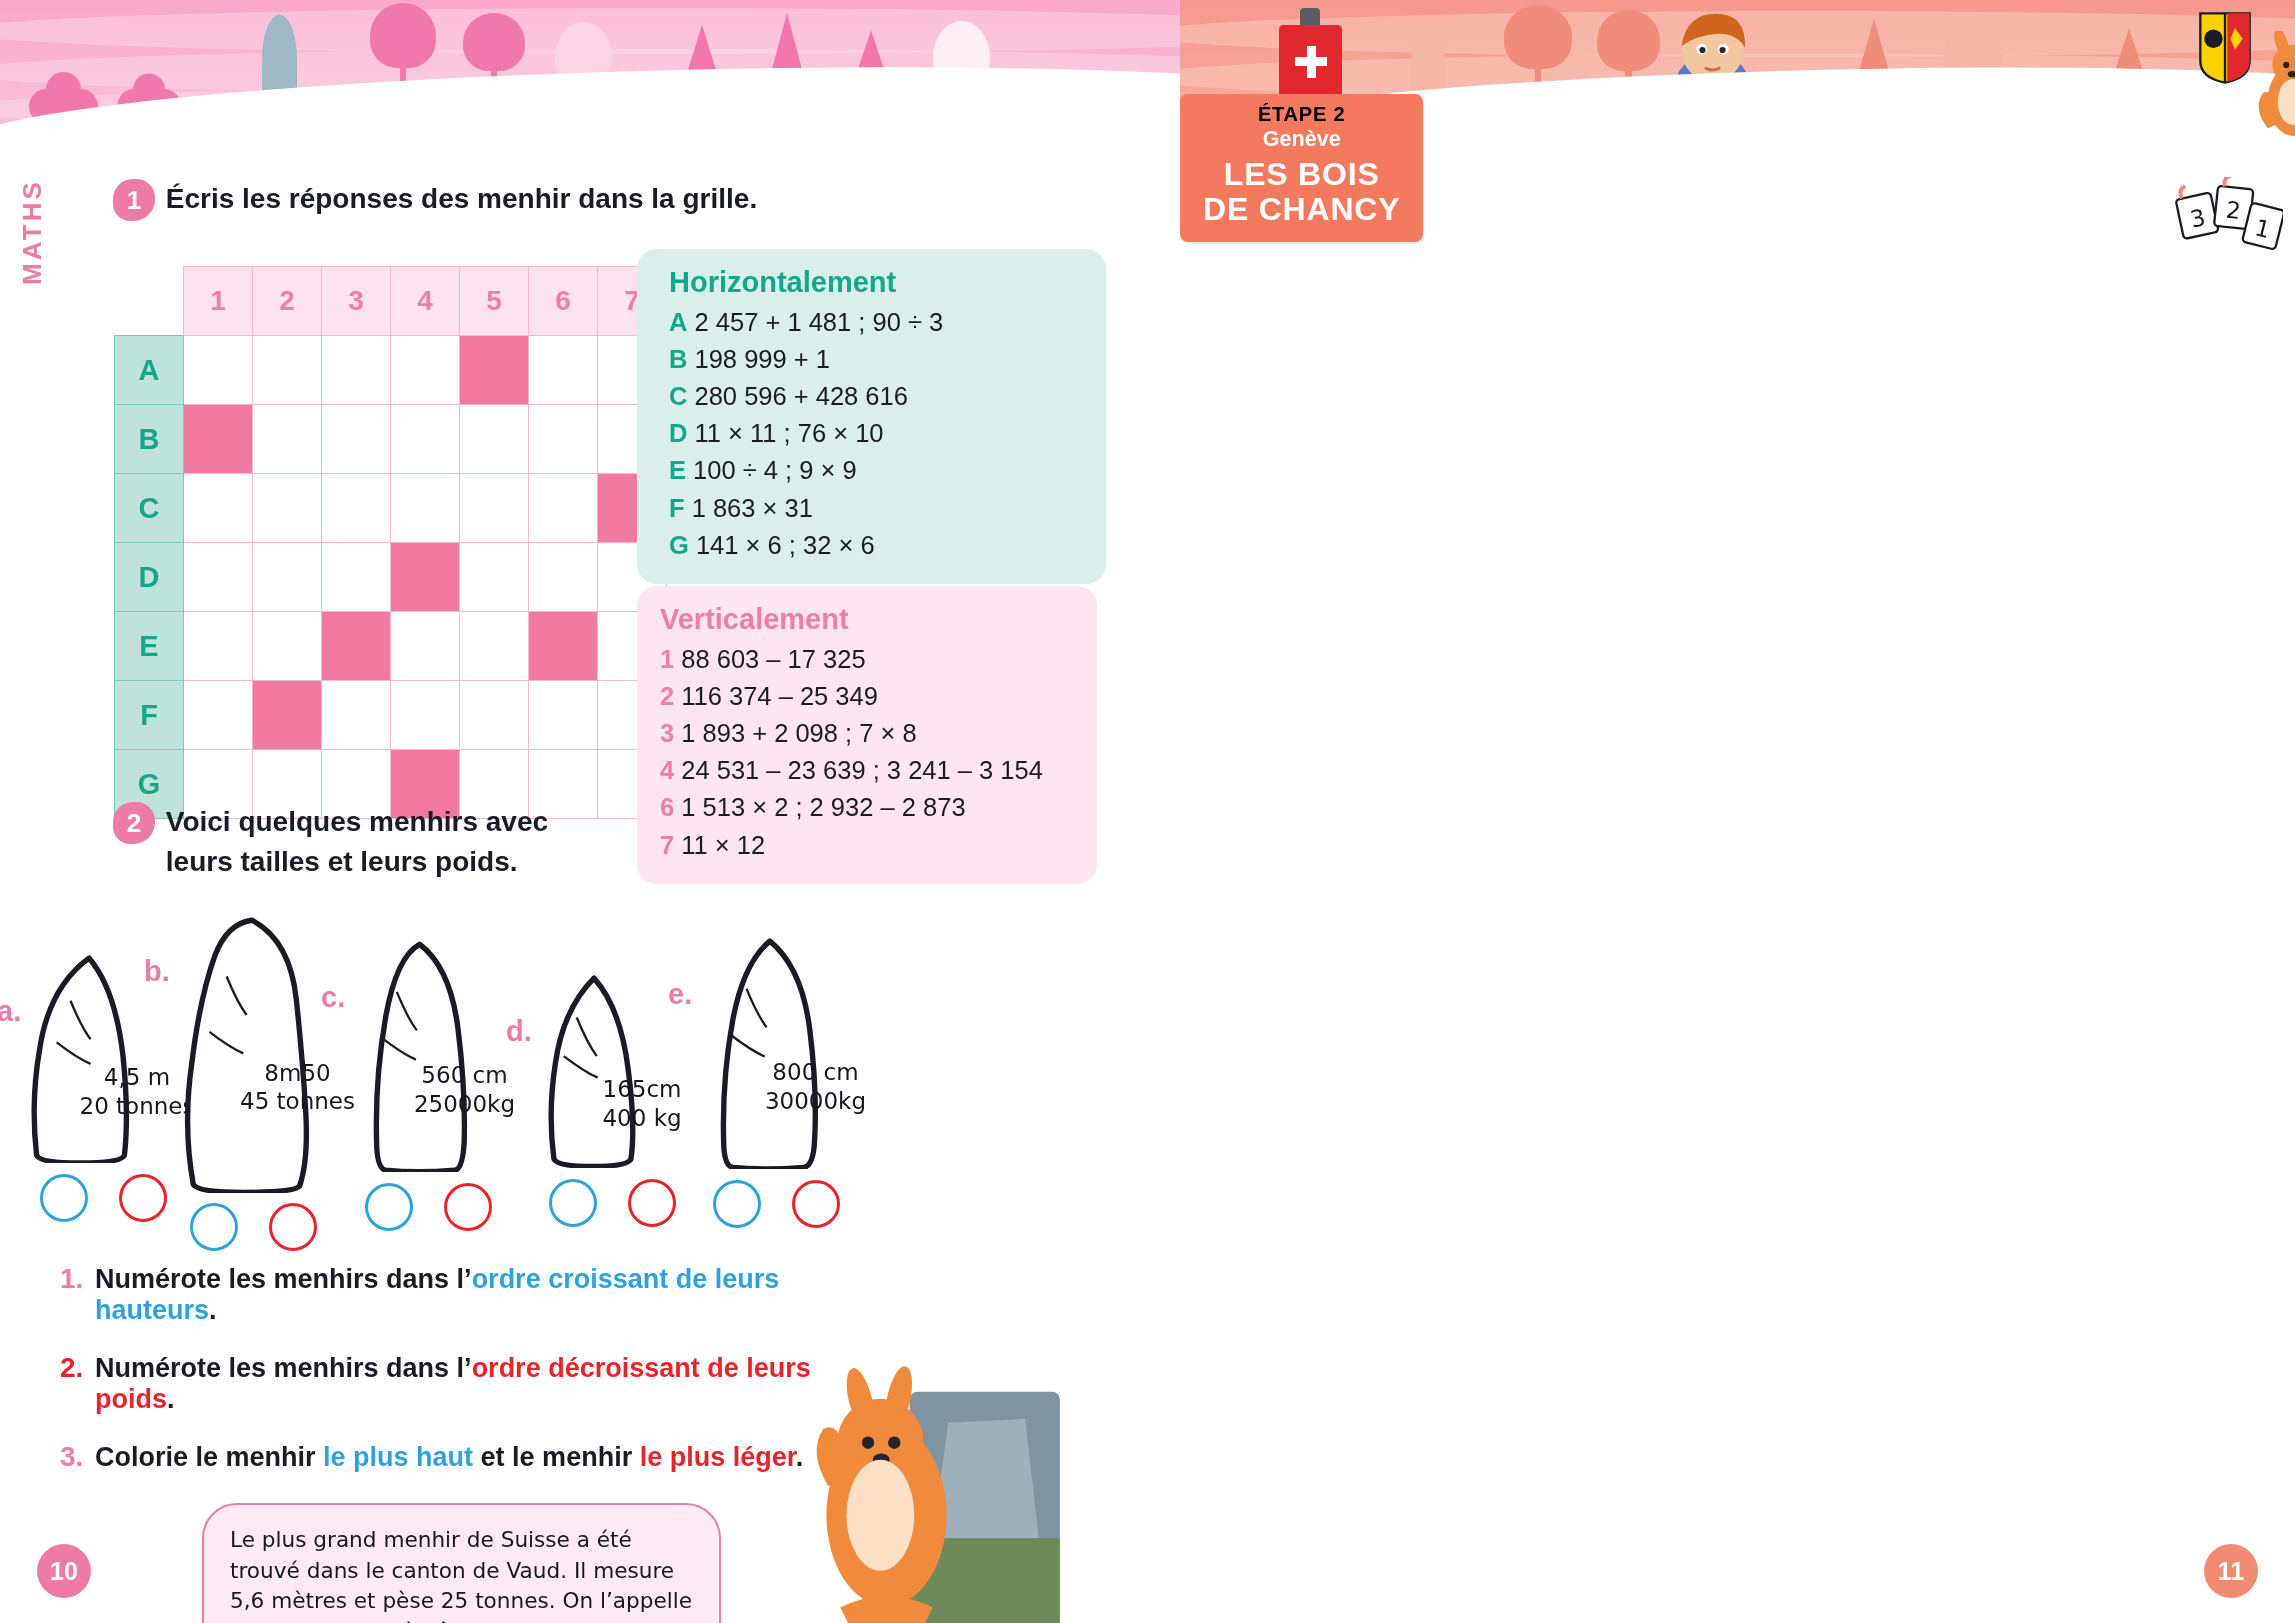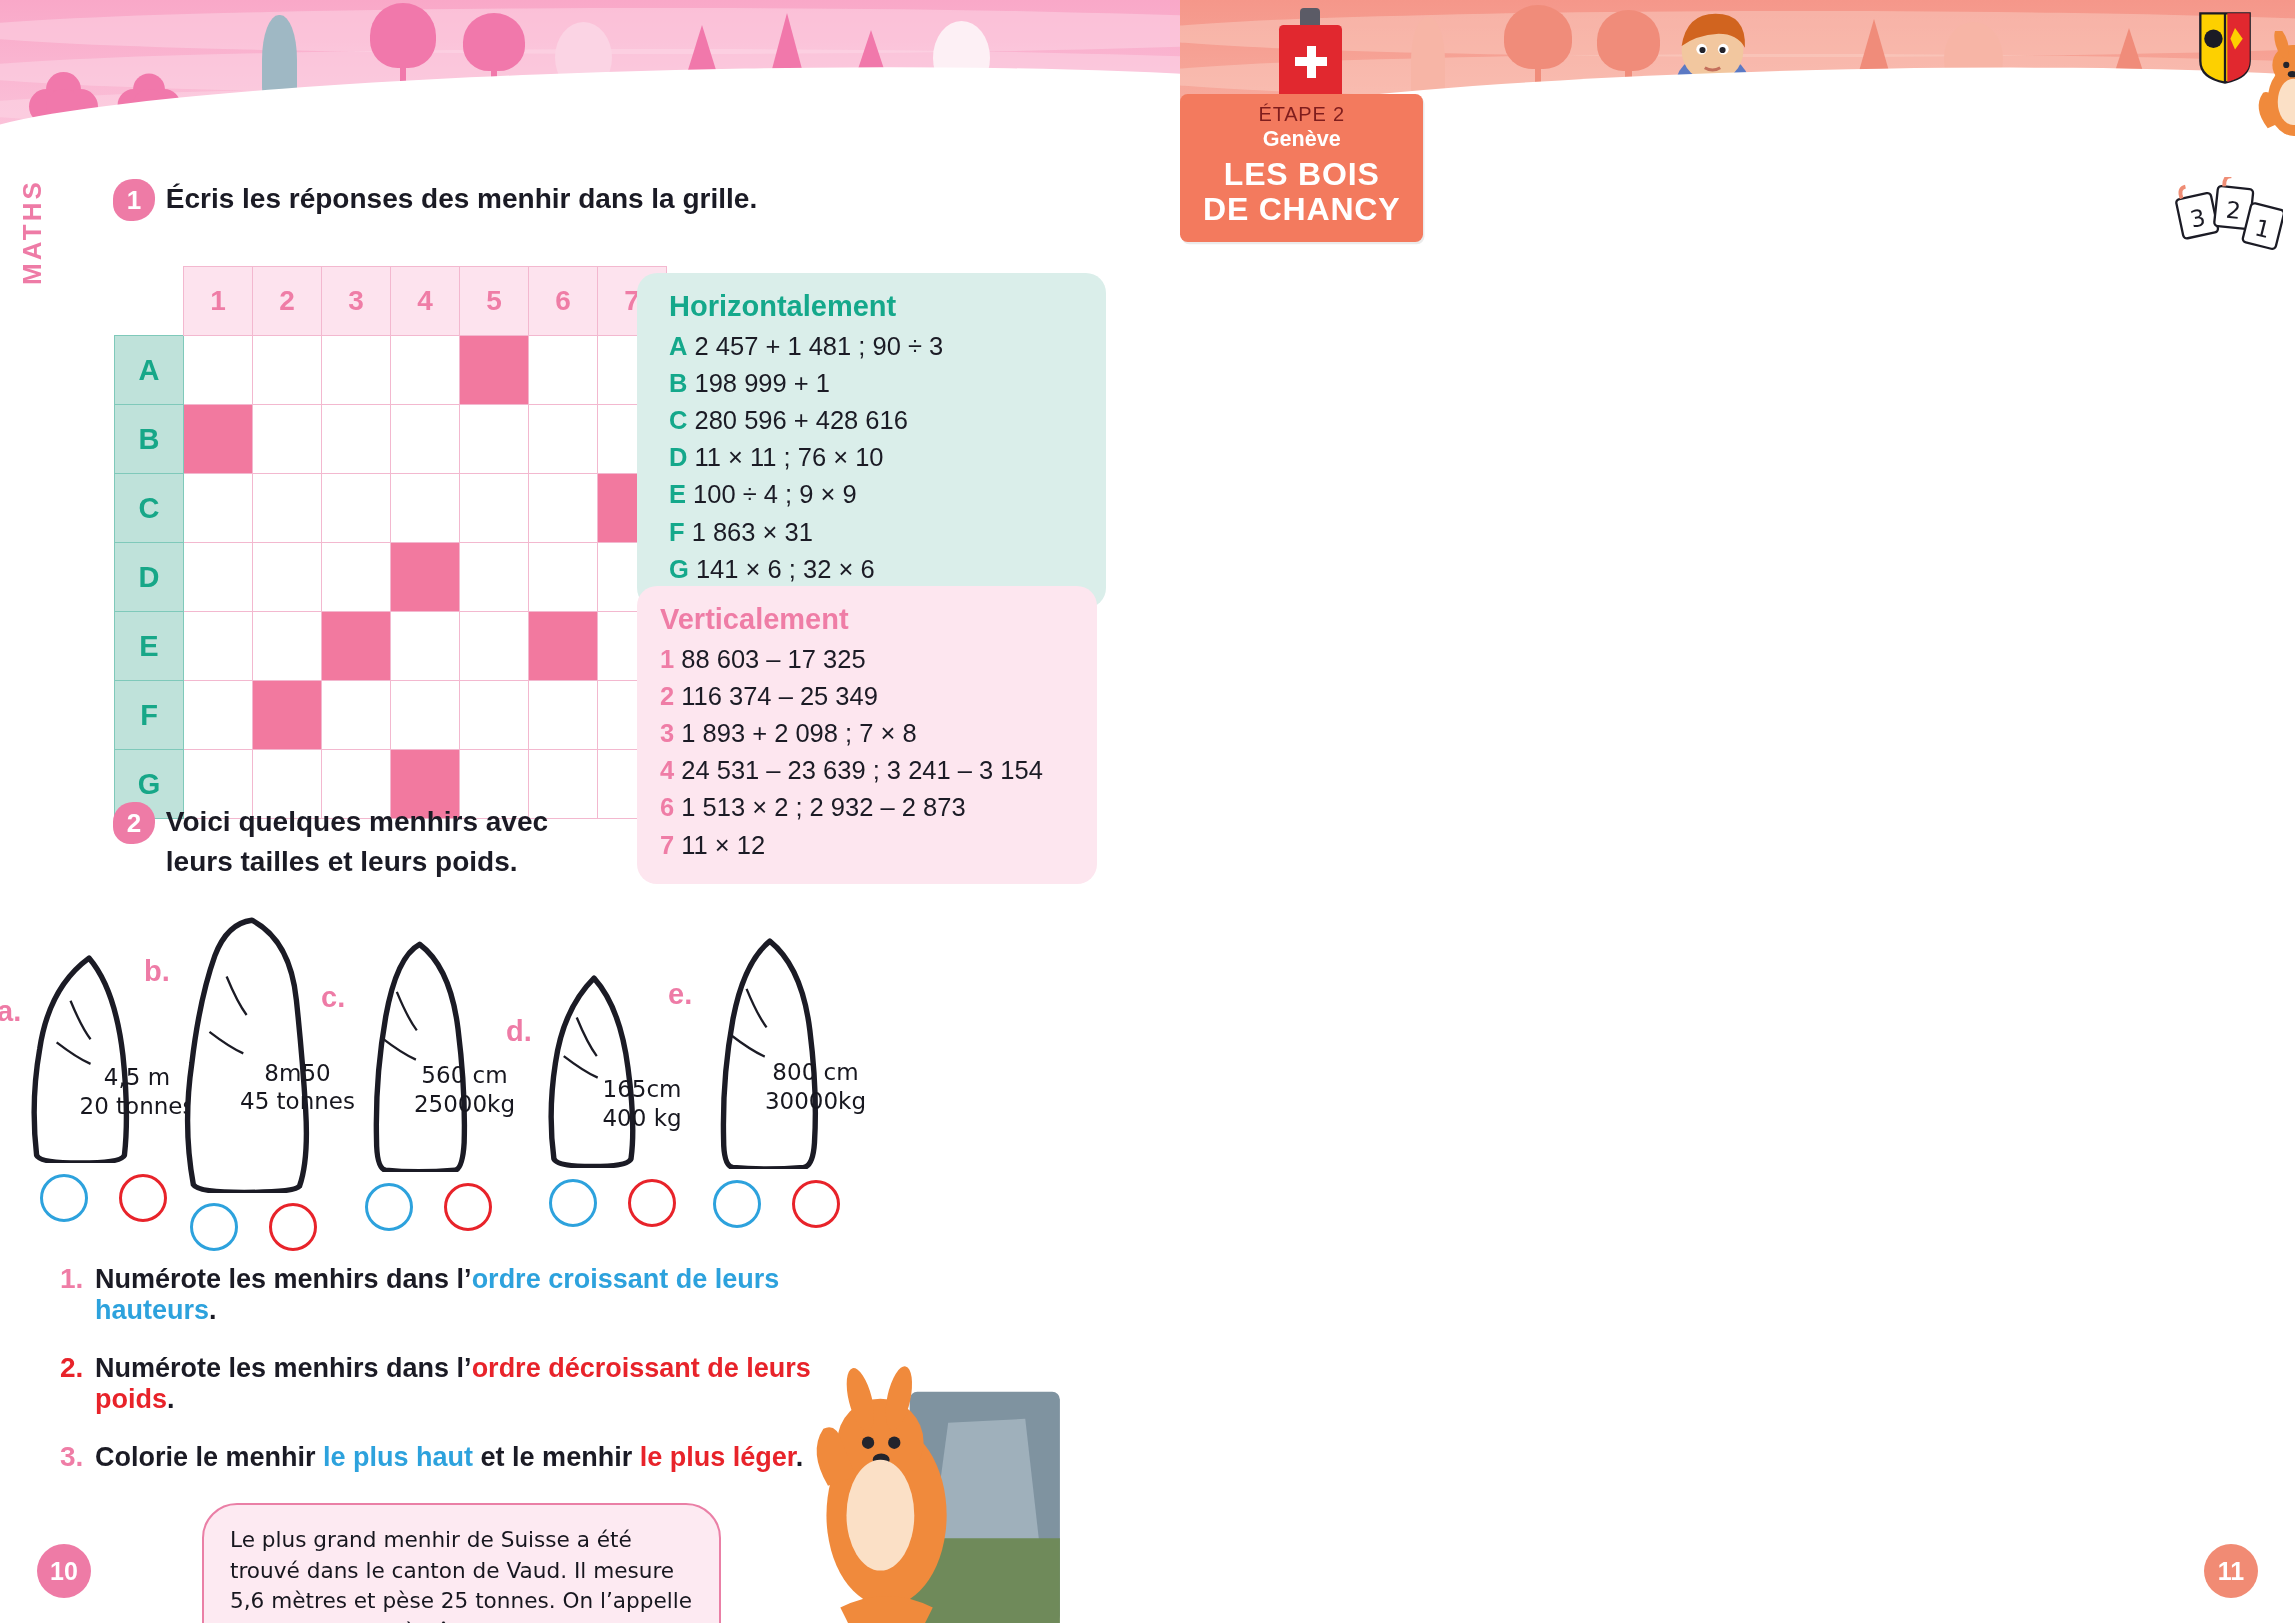--- a/index.html
+++ b/index.html
@@ -49,21 +49,21 @@
   table.cw td.corner{border:none;background:transparent;}
   table.cw td.colh{background:#fde3ee;color:#ef7da6;font-weight:700;font-size:28px;}
   table.cw td.rowh{background:#bfe2da;color:#17a788;font-weight:700;font-size:29px;
     border:1.5px solid #7fc9ba;}
   table.cw td.fill{background:#f2799f;}
 
   .cluebox{position:absolute;padding:17px 20px 20px 23px;border-radius:20px;width:417px;}
   .cluebox h3{margin:0 0 4.6px 0;font-size:29px;font-weight:700;}
   .cluebox p{margin:0;font-size:25.5px;line-height:1.46;color:#1b1b25;font-weight:500;}
   .cluebox p .k{font-weight:700;}
-  #horiz{left:637px;top:273px;background:#daeeea;padding-left:32px;}
+  #horiz{left:637px;top:249px;background:#daeeea;padding-left:32px;}
   #horiz h3, #horiz .k{color:#14a88b;}
   #vert{left:637px;top:586px;background:#fde6ef;}
   #vert h3, #vert .k{color:#ef7da6;}
 
   #ex2{position:absolute;left:113px;top:802px;width:478px;}
 
   .menhirs{position:absolute;left:31px;top:910px;width:848px;height:363px;}
   .menhir{position:absolute;}
   .menhir .letter{position:absolute;left:-34px;top:40px;color:#ee7ba6;font-weight:700;font-size:29px;}
   .menhir svg{display:block;}
@@ -95,21 +95,21 @@
   .sign{position:absolute;left:34px;top:7.7px;width:193px;}
   .sign .post{position:absolute;left:86px;top:0;width:20px;height:231px;background:#5b5b66;border-radius:3.9px;}
   .sign .swiss{position:absolute;left:65px;top:17px;width:63px;height:74px;background:#e1282f;
     border-radius:4.6px;display:flex;align-items:center;justify-content:center;}
   .sign .swiss i{position:relative;width:35px;height:35px;display:block;}
   .sign .swiss i:before,.sign .swiss i:after{content:"";position:absolute;background:#fff;}
   .sign .swiss i:before{left:14px;top:1.5px;width:9.3px;height:32px;}
   .sign .swiss i:after{left:1.5px;top:13px;width:32px;height:9.3px;}
   .sign .board{position:absolute;left:-34px;top:86px;width:231px;background:#f37a5e;
     border-radius:7.7px;padding:9.3px 6.2px 15.4px;text-align:center;box-shadow:1.5px 2.3px 0 rgba(0,0,0,.08);}
-  .sign .e1{color:#7f1d1d;font-weight:400;font-size:20px;letter-spacing:0.8px;}
+  .sign .e1{color:#000000;font-weight:700;font-size:20px;letter-spacing:0.8px;}
   .sign .e2{color:#fff;font-weight:700;font-size:21.6px;margin-bottom:4.6px;}
   .sign .e3{color:#fff;font-weight:700;font-size:32px;line-height:1.1;letter-spacing:0.8px;}
 </style>
 </head>
 <body>
 
 <div class="page page-left">
 
   <div class="hdr hdr-left">
     <div class="band" style="top:7.7px;"></div>

